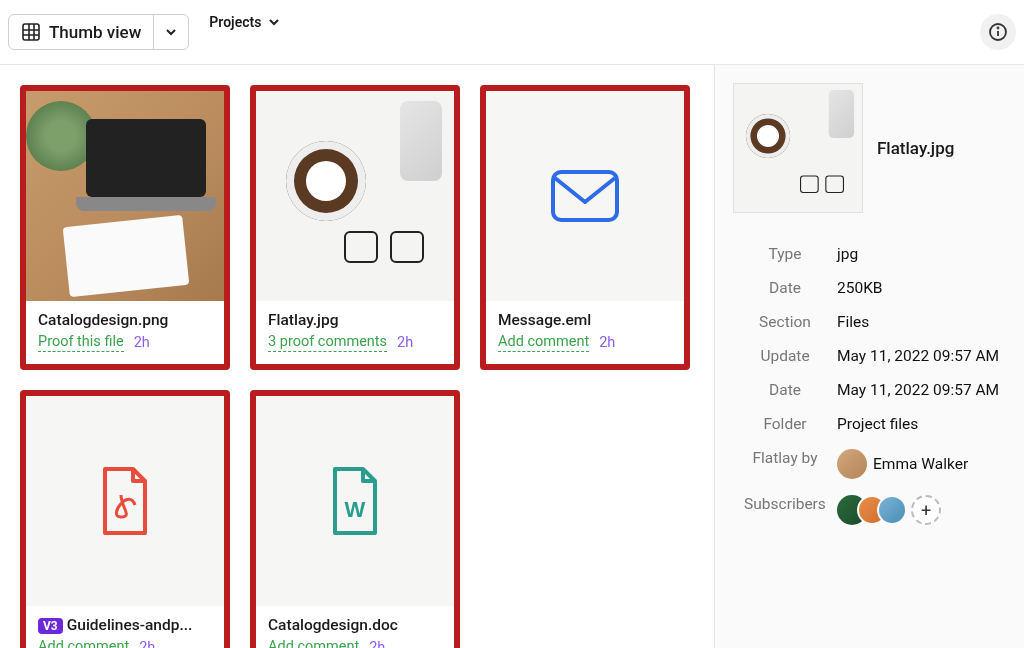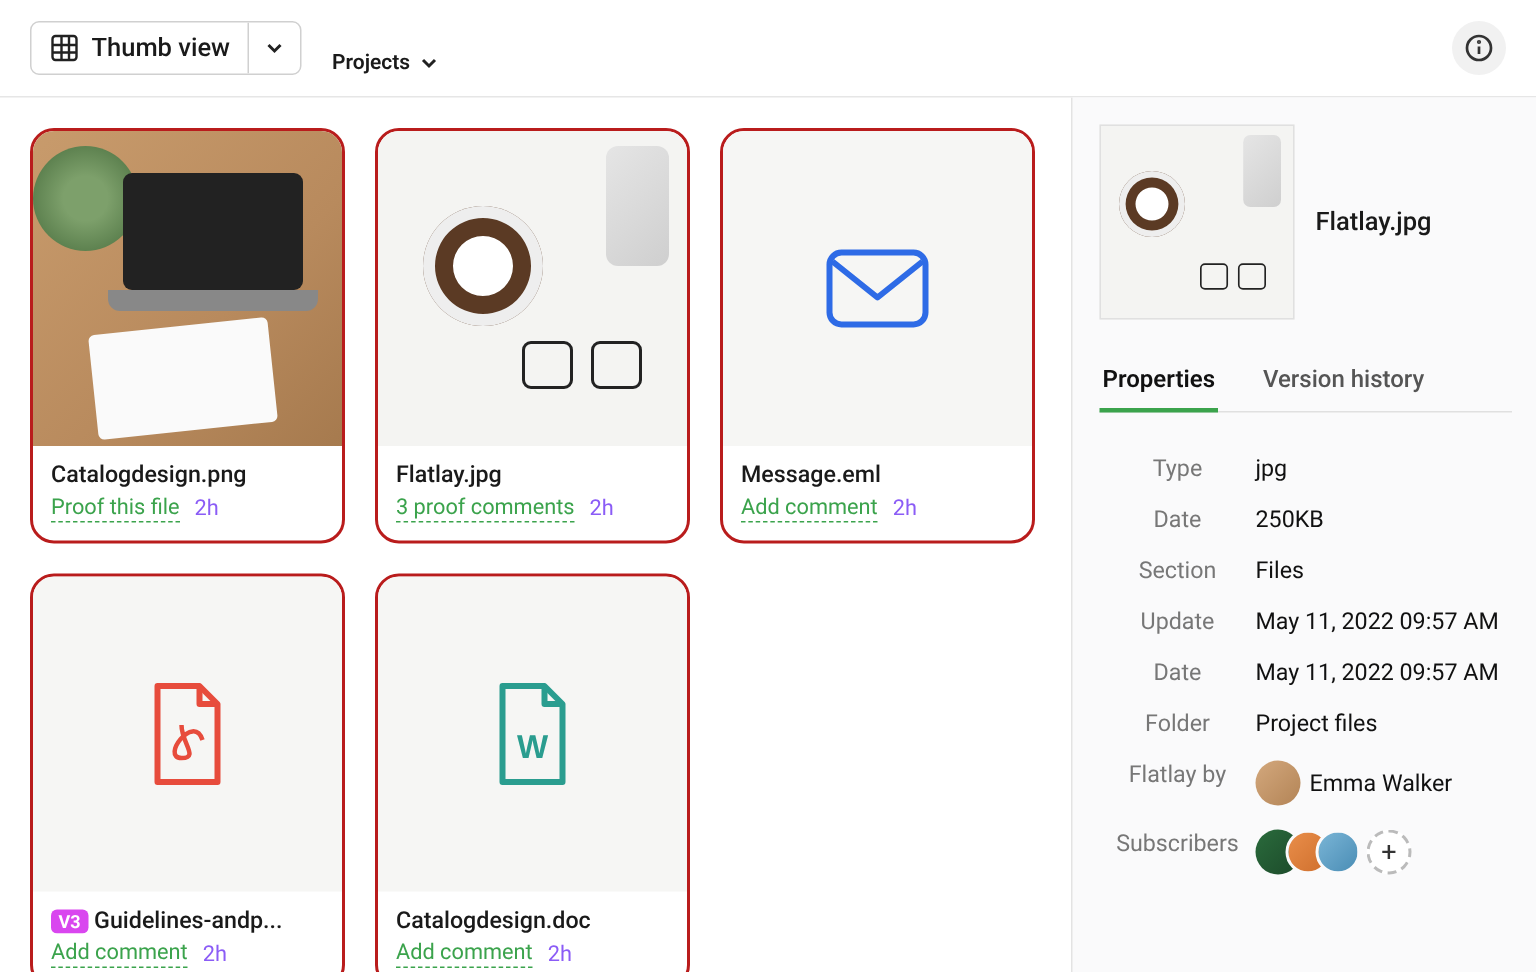--- a/index.html
+++ b/index.html
@@ -6,22 +6,22 @@
   body {
     font-family: -apple-system, BlinkMacSystemFont, "Segoe UI", Roboto, sans-serif;
     background: #fff;
     width: 1024px;
     height: 648px;
     overflow: hidden;
     color: #1a1a1a;
   }
   .topbar {
     display: flex;
-    align-items: flex-end;
-    padding: 14px 20px;
+    align-items: flex-start;
+    padding: 14px 8px;
     border-bottom: 1px solid #e6e6e6;
     gap: 20px;
   }
   .view-selector {
     display: flex;
     border: 1px solid #d0d0d0;
     border-radius: 6px;
     overflow: hidden;
   }
   .view-main {
@@ -64,22 +64,22 @@
     flex: 1;
     padding: 20px;
     overflow: auto;
   }
   .grid {
     display: grid;
     grid-template-columns: repeat(3, 210px);
     gap: 20px;
   }
   .card {
-    border: 2px solid #b91c1c;
-    border-radius: 16px;
+    border: 6px solid #b91c1c;
+    border-radius: 4px;
     overflow: hidden;
     display: flex;
     flex-direction: column;
     background: #fff;
   }
   .thumb {
     height: 210px;
     background: #f6f6f4;
     display: flex;
     align-items: center;
@@ -114,21 +114,21 @@
     color: #3ba34c;
     border-bottom: 1px dashed #3ba34c;
     padding-bottom: 1px;
     cursor: pointer;
   }
   .time { color: #8b5cf6; }
   .badge-v {
     display: inline-flex;
     align-items: center;
     justify-content: center;
-    background: #d946ef;
+    background: #6d28d9;
     color: #fff;
     font-size: 12px;
     font-weight: 700;
     border-radius: 4px;
     padding: 1px 5px;
     margin-right: 4px;
   }
   
   .side {
     width: 310px;
@@ -387,24 +387,20 @@
       <div class="side-thumb">
         <div style="position:relative;width:100%;height:100%;overflow:hidden">
           <div class="phone" style="top:6px;right:8px;transform:scale(0.6);transform-origin:top right"></div>
           <div class="cup" style="top:30px;left:12px;transform:scale(0.55);transform-origin:top left"></div>
           <div class="glasses" style="bottom:20px;right:18px;transform:scale(0.55);transform-origin:bottom right"></div>
         </div>
       </div>
       <div class="side-title">Flatlay.jpg</div>
     </div>
 
-    <div class="tabs">
-      <div class="tab active">Properties</div>
-      <div class="tab">Version history</div>
-    </div>
 
     <div class="prop-row">
       <div class="prop-label">Type</div>
       <div class="prop-value">jpg</div>
     </div>
     <div class="prop-row">
       <div class="prop-label">Date</div>
       <div class="prop-value">250KB</div>
     </div>
     <div class="prop-row">

